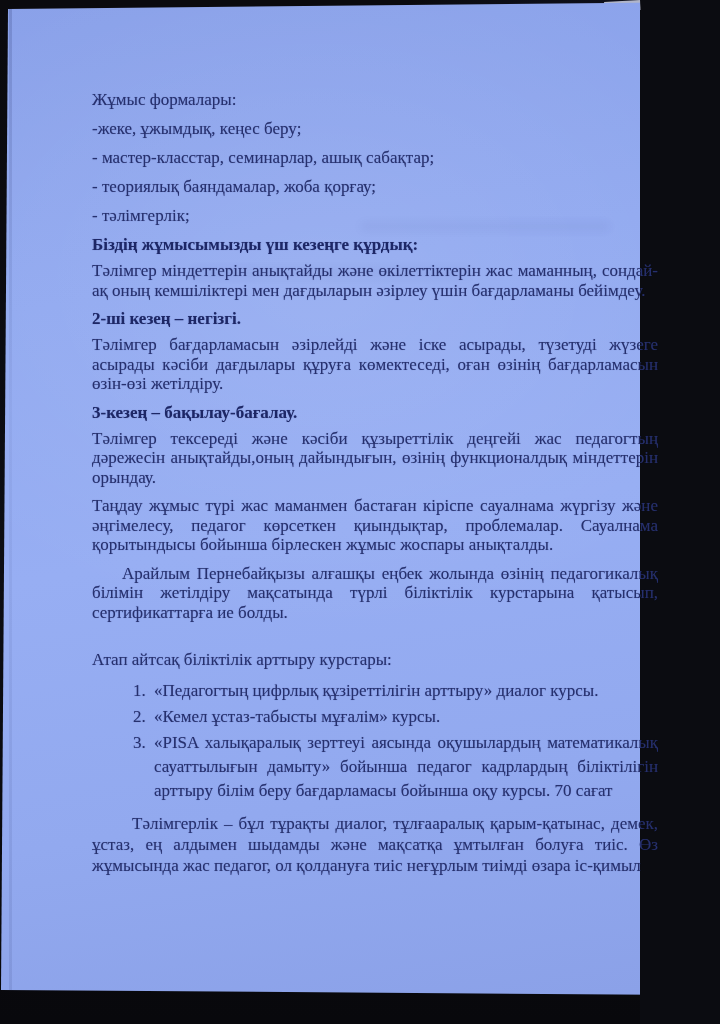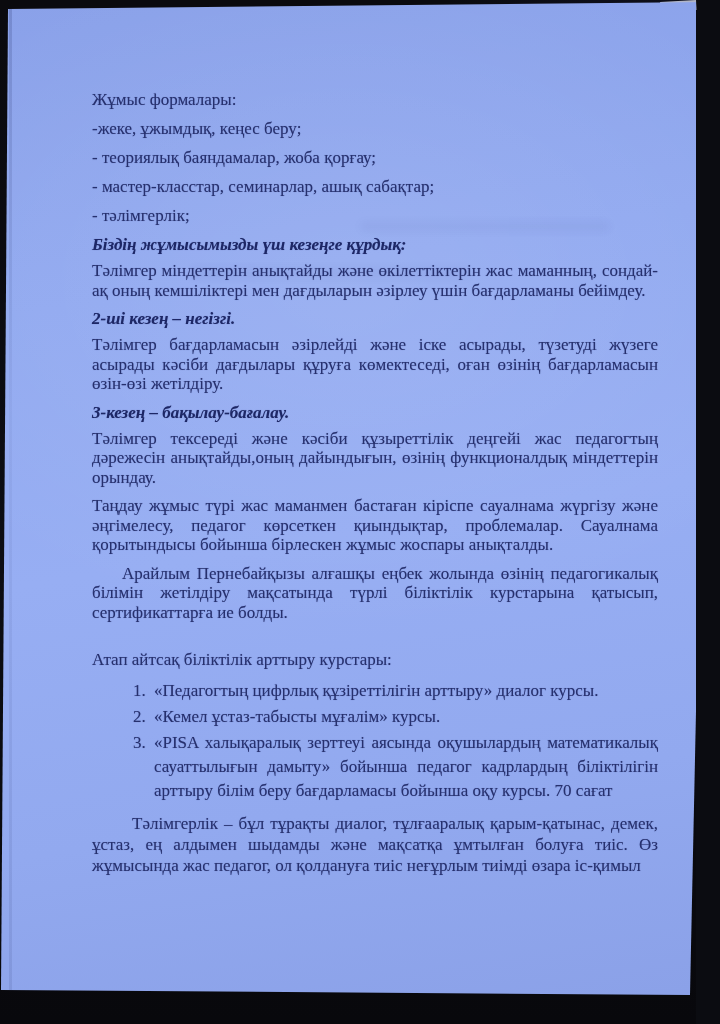--- a/index.html
+++ b/index.html
@@ -6,21 +6,21 @@
     margin: 0;
     padding: 0;
     width: 720px;
     height: 1024px;
     overflow: hidden;
     background: #0b0c11;
     font-family: "Liberation Serif", "DejaVu Serif", serif;
   }
   .scene {
     position: relative;
-    width: 696px;
+    width: 640px;
     height: 1024px;
     background:
       radial-gradient(90% 60% at 98% 28%, rgba(28,34,74,0.85) 0%, rgba(12,13,20,0) 60%),
       linear-gradient(180deg, #0a0a0e 0%, #0c0d13 55%, #08080c 100%);
   }
   .edge-sliver {
     position: absolute;
     top: 0;
     right: 0;
     width: 36px;
@@ -64,21 +64,20 @@
     font-size: 17px;
     text-shadow: 0 0 1px rgba(38,48,110,0.38);
   }
   .line {
     margin: 0 0 10px 0;
     line-height: 19px;
   }
   .bold {
     font-weight: 700;
     color: #1d2766;
-    font-style: italic;
   }
   .head {
     margin: 3px 0 7px 0;
     line-height: 19px;
   }
   .para {
     margin: 0 0 9px 0;
     line-height: 19.5px;
     text-align: justify;
   }
@@ -103,22 +102,22 @@
 
   <div class="paper">
     <div class="smudge s1"></div>
     <div class="smudge s2"></div>
 
     <div class="content">
 
       <p class="line">Жұмыс формалары:</p>
 
       <p class="line">-жеке, ұжымдық, кеңес беру;</p>
+      <p class="line">- мастер-класстар, семинарлар, ашық сабақтар;</p>
       <p class="line">- теориялық баяндамалар, жоба қорғау;</p>
-      <p class="line">- мастер-класстар, семинарлар, ашық сабақтар;</p>
       <p class="line">- тәлімгерлік;</p>
 
       <p class="head bold">Біздің жұмысымызды  үш кезеңге  құрдық:</p>
 
       <p class="para">Тәлімгер міндеттерін анықтайды және өкілеттіктерін жас маманның, сондай-ақ оның кемшіліктері мен дағдыларын  әзірлеу үшін бағдарламаны бейімдеу.</p>
 
       <p class="head bold">2-ші кезең – негізгі.</p>
       <p class="para">Тәлімгер бағдарламасын әзірлейді және іске асырады, түзетуді жүзеге асырады кәсіби дағдылары құруға көмектеседі, оған өзінің бағдарламасын өзін-өзі жетілдіру.</p>
 
       <p class="head bold">3-кезең – бақылау-бағалау.</p>

